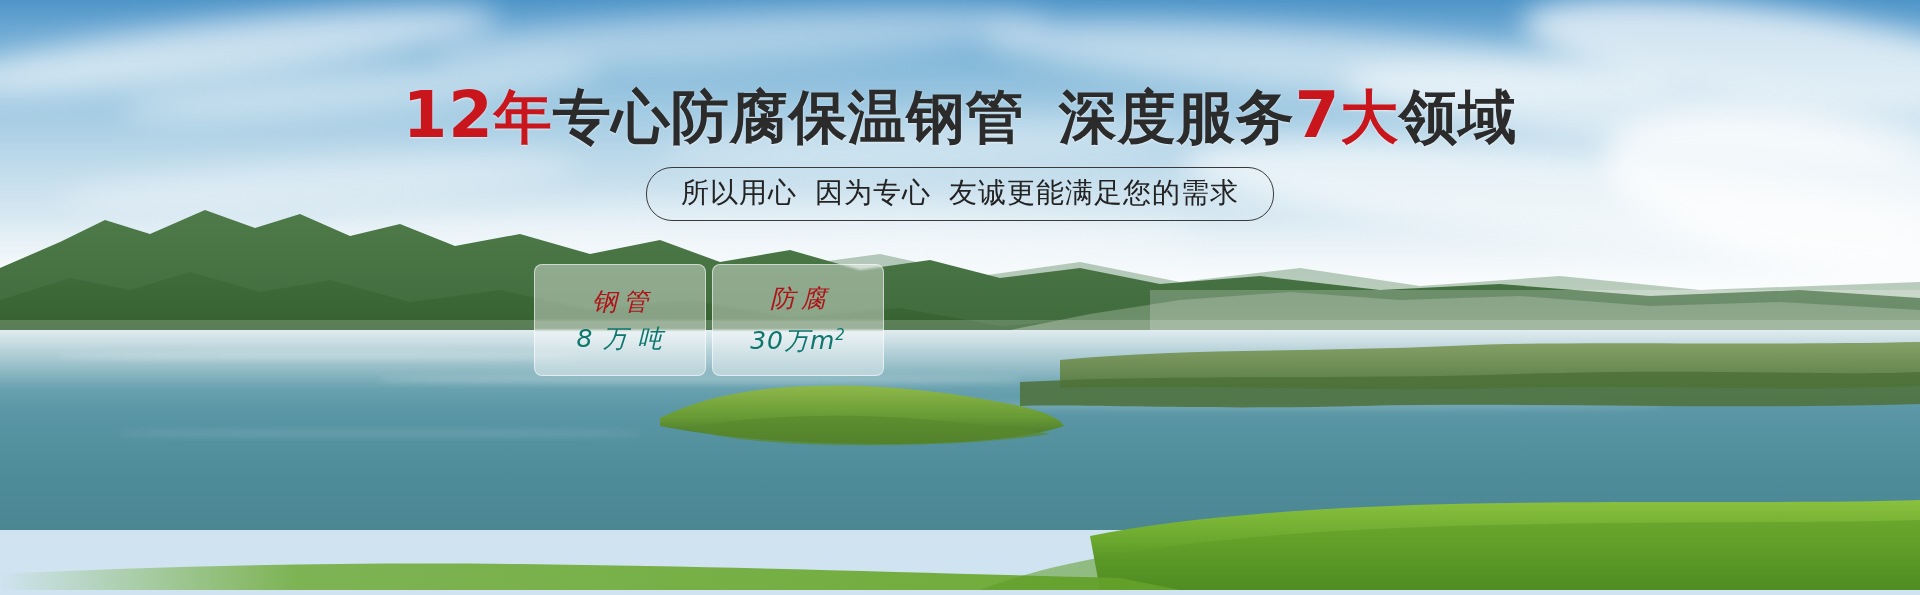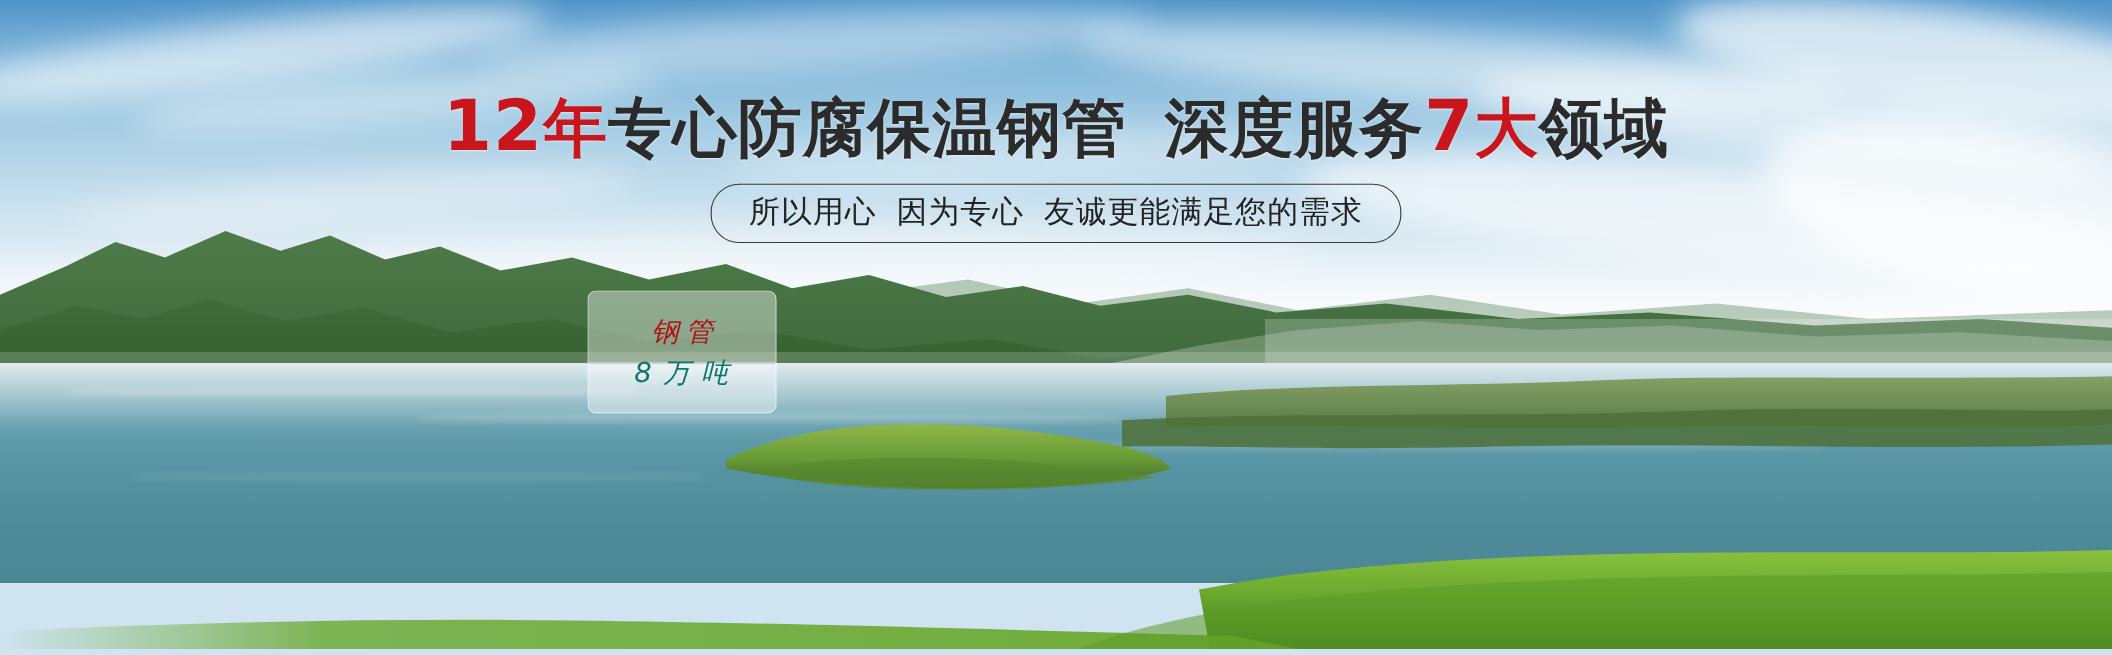--- a/index.html
+++ b/index.html
@@ -257,17 +257,23 @@
 
   <div class="cards">
 
     <div class="card">
       <div class="label">钢管</div>
       <div class="value">
         <span>8 万 吨</span>
       </div>
     </div>
 
+    <div class="card">
+      <div class="label">防腐</div>
+      <div class="value">
+        <span>30万m</span><sup>2</sup>
+      </div>
+    </div>
 
 
   </div>
 
 </div>
 
 </body></html>

